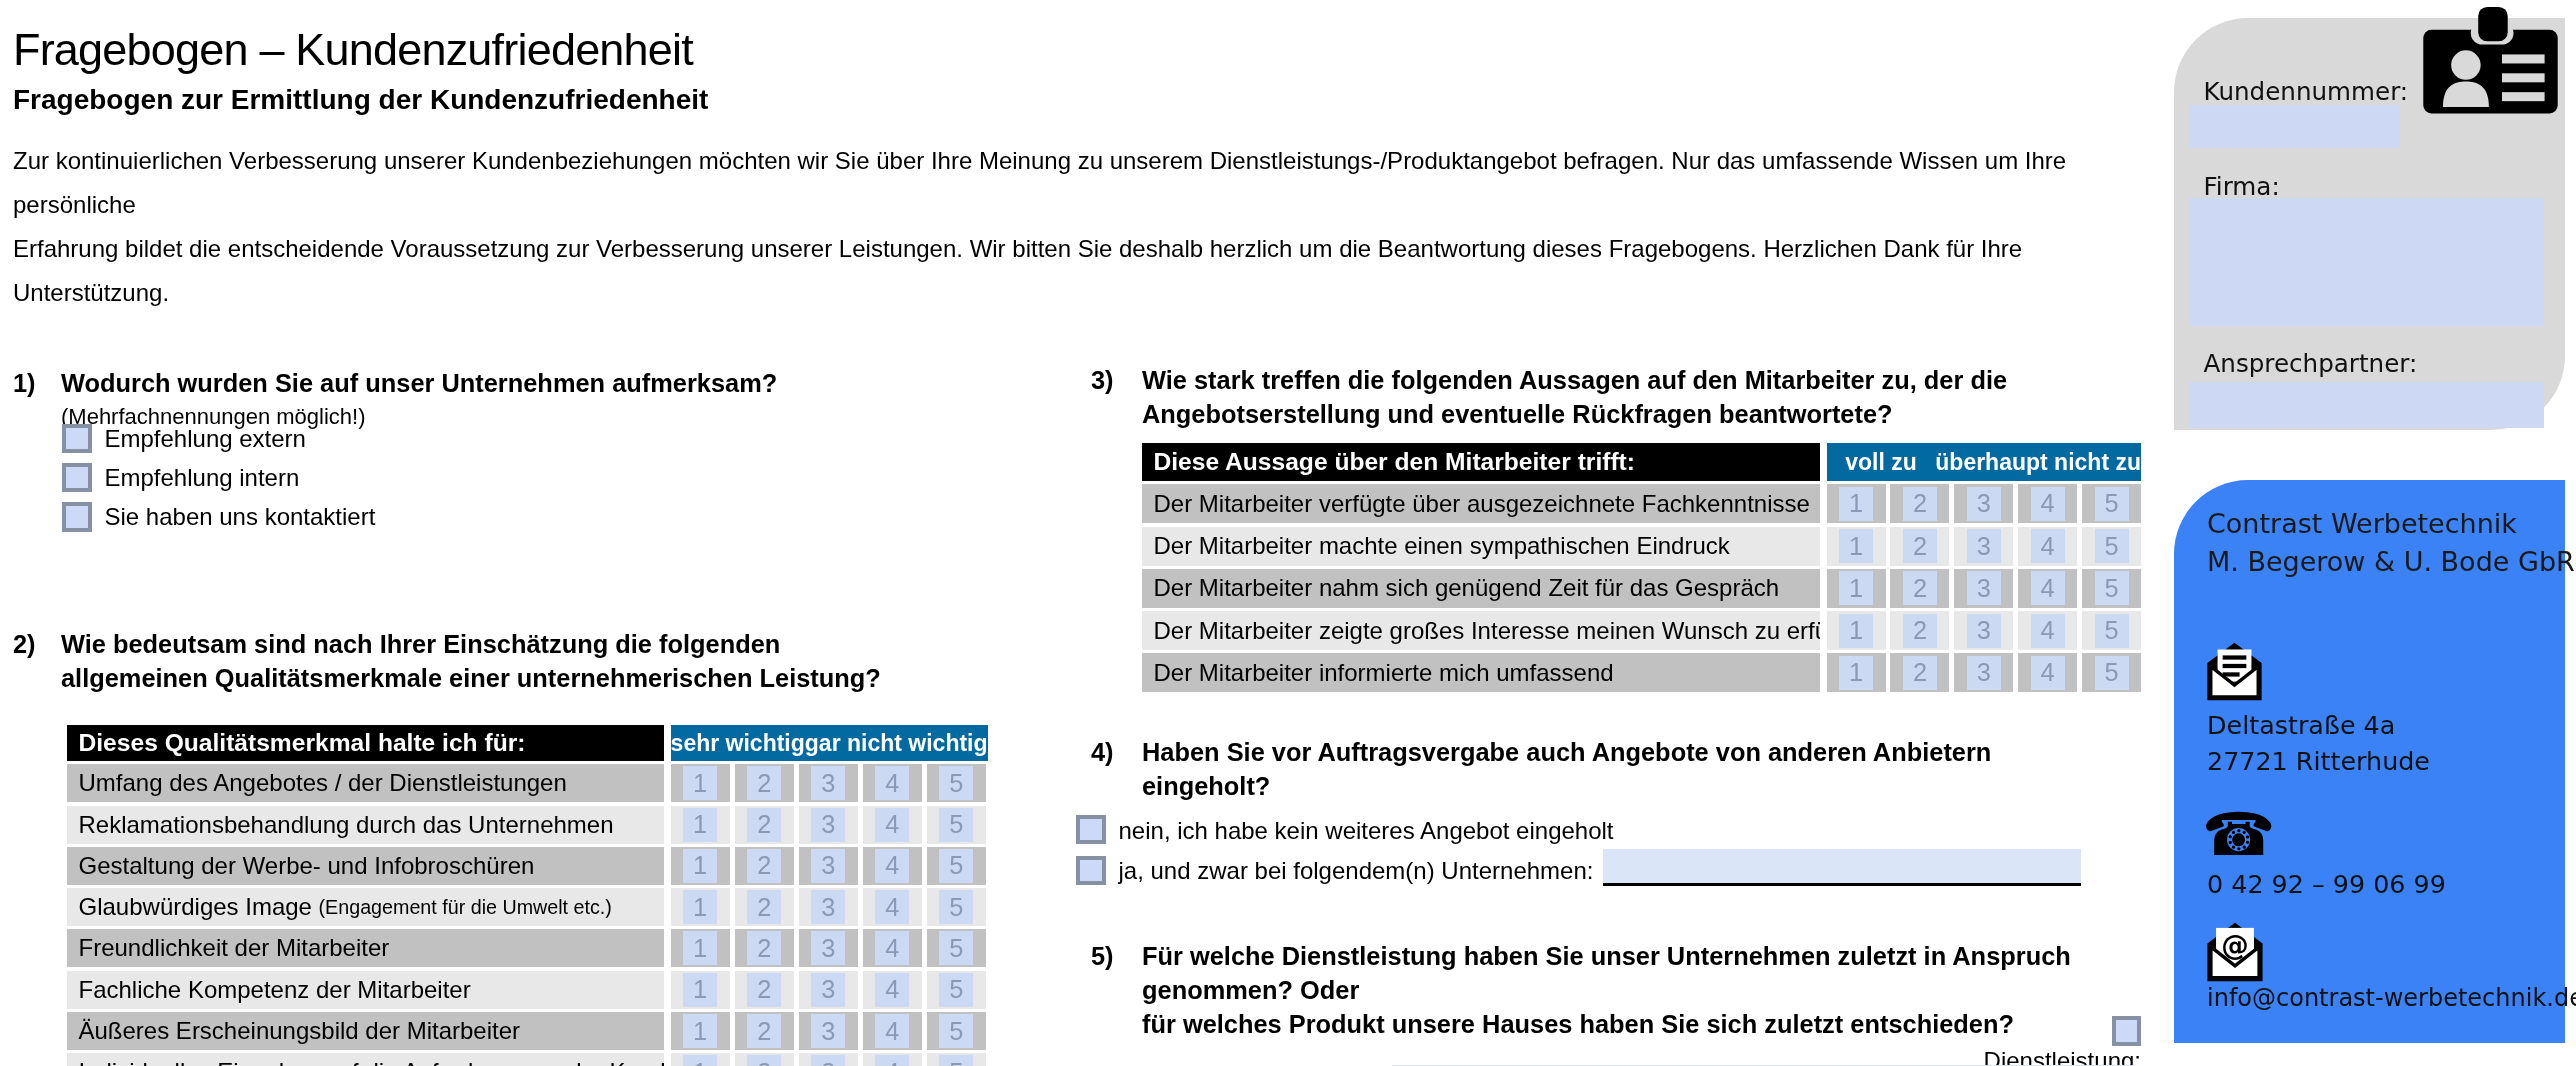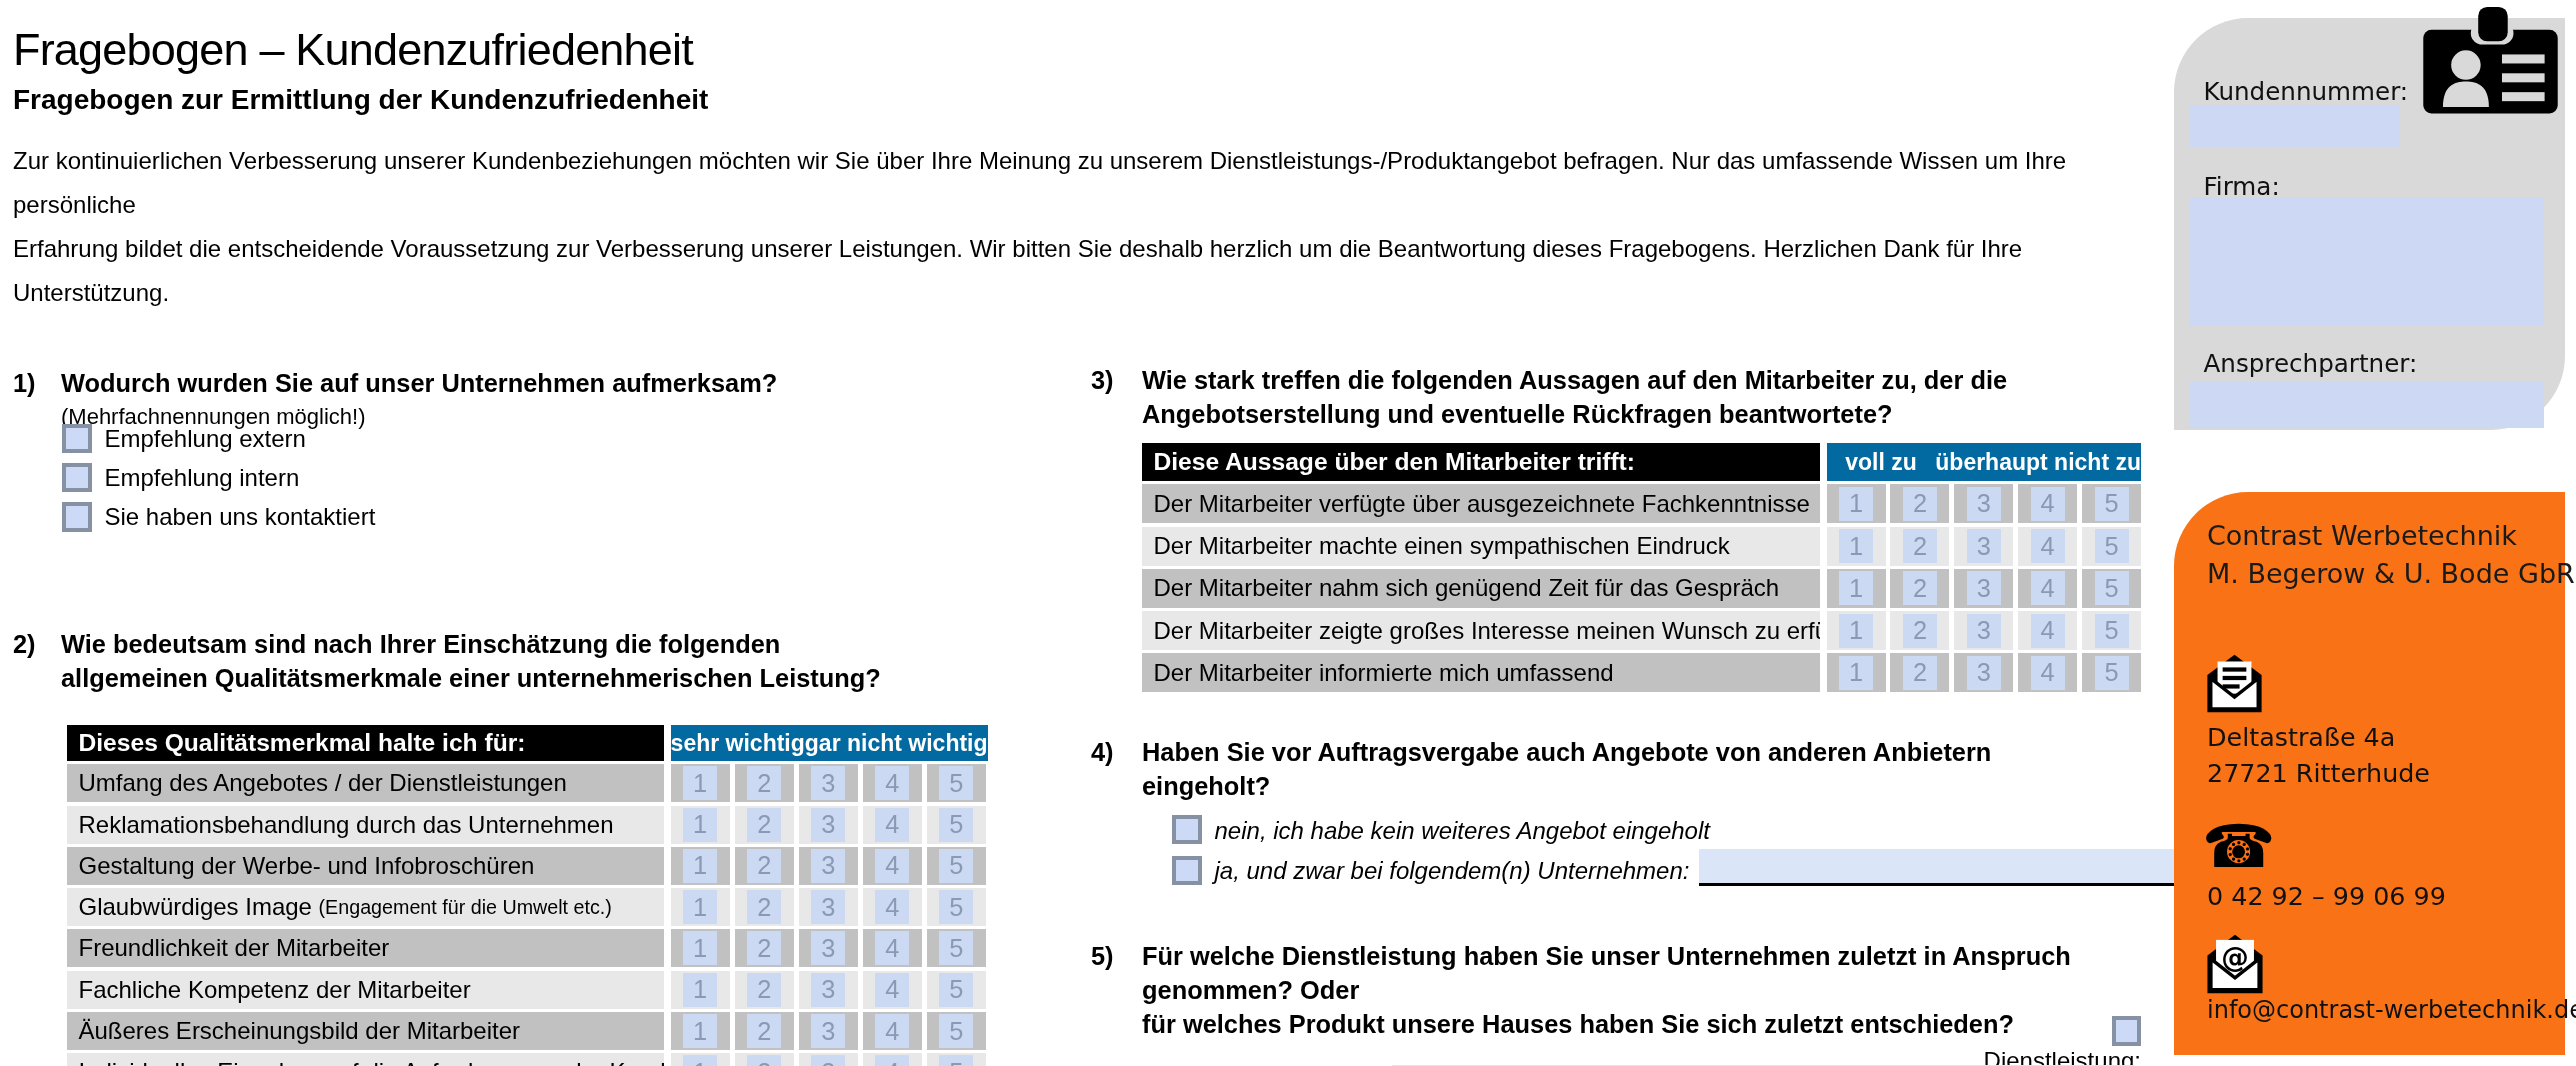--- a/index.html
+++ b/index.html
@@ -51,21 +51,21 @@
   .trow.dark .td-label,.trow.dark .rcell{background:#c1c1c1;}
   .trow.light .td-label,.trow.light .rcell{background:#e8e8e8;}
   .note{font-size:19.7px;margin-left:6.6px;}
   .td-ratings{flex:1;display:flex;column-gap:4.9px;}
   .rcell{flex:1;display:flex;align-items:center;justify-content:center;}
   .rbox{width:34px;height:34px;background:#ccd9f2;color:#8a99b5;font-size:25.4px;
         display:flex;align-items:center;justify-content:center;}
 
   
   .panel1{left:2174px;top:18px;width:391px;height:412px;background:#d9d9d9;border-radius:74px 0 74px 0;}
-  .panel2{left:2174px;top:492px;width:391px;height:563px;background:#f97316;border-radius:74px 0 0 0;}
+  .panel2{left:2174px;top:480px;width:391px;height:563px;background:#3b82f6;border-radius:74px 0 0 0;}
   .s-label{position:absolute;font-family:"DejaVu Sans",sans-serif;font-size:24.6px;color:#111;white-space:nowrap;}
   .s-input{position:absolute;background:#cdd9f4;}
   .company-line{position:absolute;font-family:"DejaVu Sans",sans-serif;font-size:27px;color:#1a1a1a;white-space:nowrap;}
   .contact-line{position:absolute;font-family:"DejaVu Sans",sans-serif;font-size:25.4px;color:#111;white-space:nowrap;}
   .contact-line.small{font-size:24px;}
   .icon-wrap{position:absolute;}
   .phone-glyph{font-family:"DejaVu Sans",sans-serif;font-size:59px;line-height:59px;color:#000;}
 </style>
 </head>
 <body>
@@ -416,21 +416,21 @@
           </div>
         </div>
     </div>
   </div>
 
   <div class="abs q-head" style="left:1091px;top:735px;width:1058px;">
     <div class="qnum wide">4)</div>
     <div class="qtitle">Haben Sie vor Auftragsvergabe auch Angebote von anderen Anbietern
 eingeholt?</div>
   </div>
-  <div class="abs" style="left:1172px;top:809px;width:1005px;font-style:italic;">
+  <div class="abs" style="left:1076px;top:809px;width:1005px;">
     <div class="opt-row-underline">
       <div class="cb"></div>
       <span class="opt-label">nein, ich habe kein weiteres Angebot eingeholt</span>
     </div>
     <div class="opt-row-underline">
       <div class="cb"></div>
       <span class="opt-label">ja, und zwar bei folgendem(n) Unternehmen:</span>
       <div class="inline-field"></div>
     </div>
   </div>

